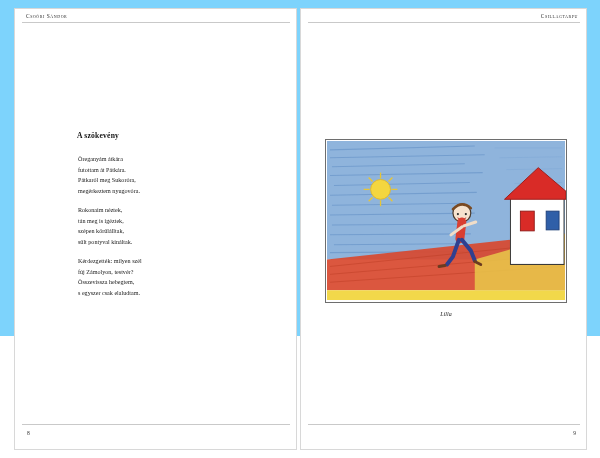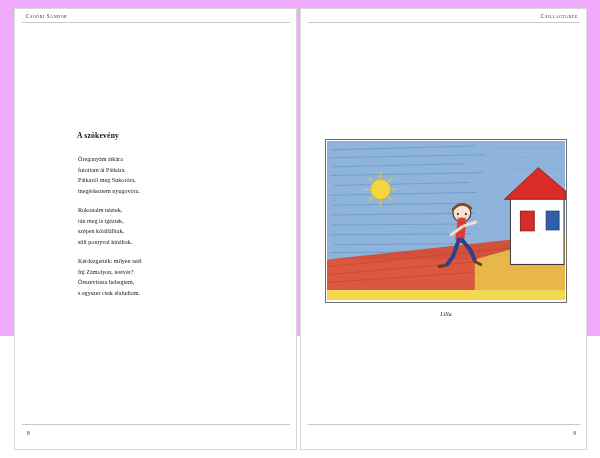--- a/index.html
+++ b/index.html
@@ -12,21 +12,21 @@
     height: 458px;
     overflow: hidden;
     font-family: "Liberation Serif", serif;
   }
 
   .spread {
     position: absolute;
     left: 0; top: 0;
     width: 600px;
     height: 336px;
-    background: #f0abfc;
+    background: #7dd3fc;
     text-decoration: underline;
   }
 
   
   .page {
     position: absolute;
     top: 8px;
     height: 442px;
     background: #ffffff;
     border: 1px solid #d8d8d8;

